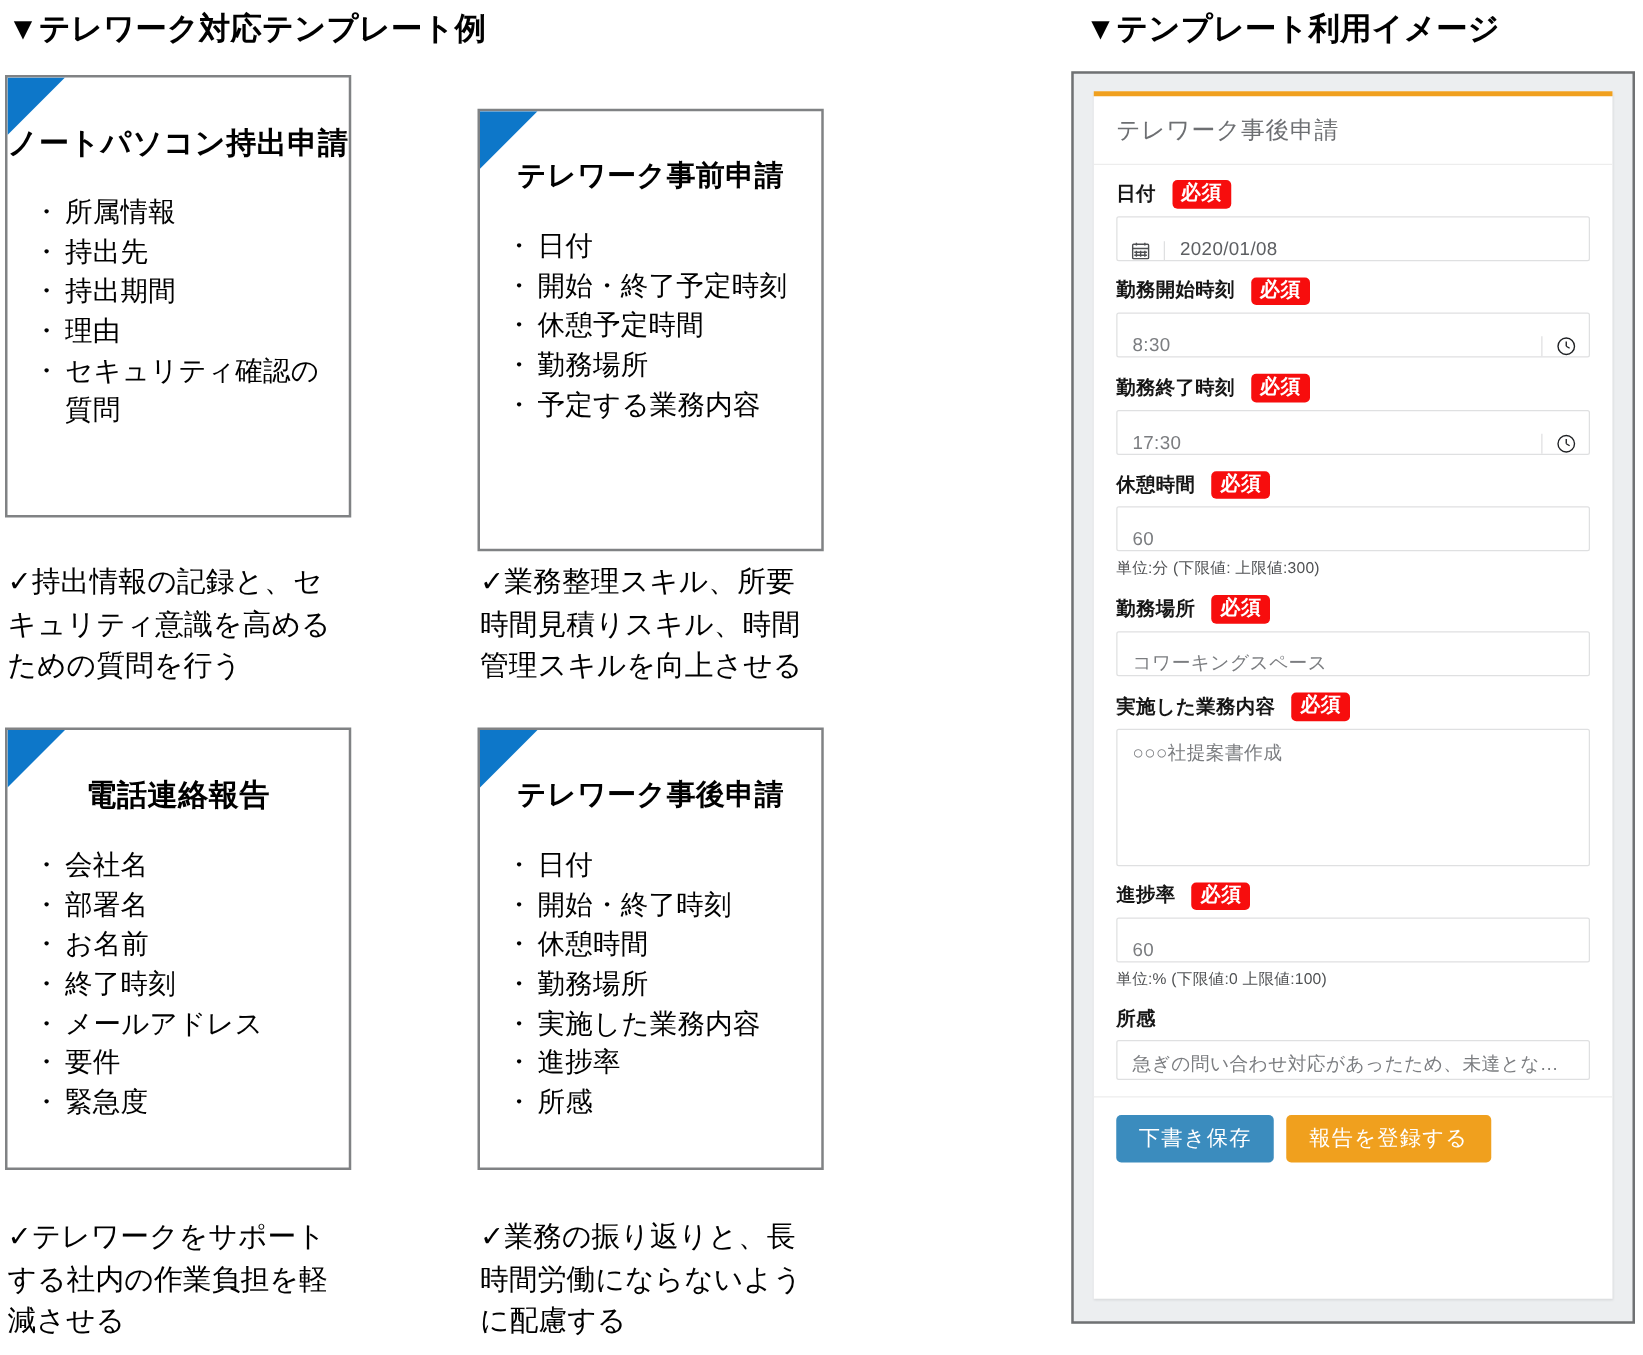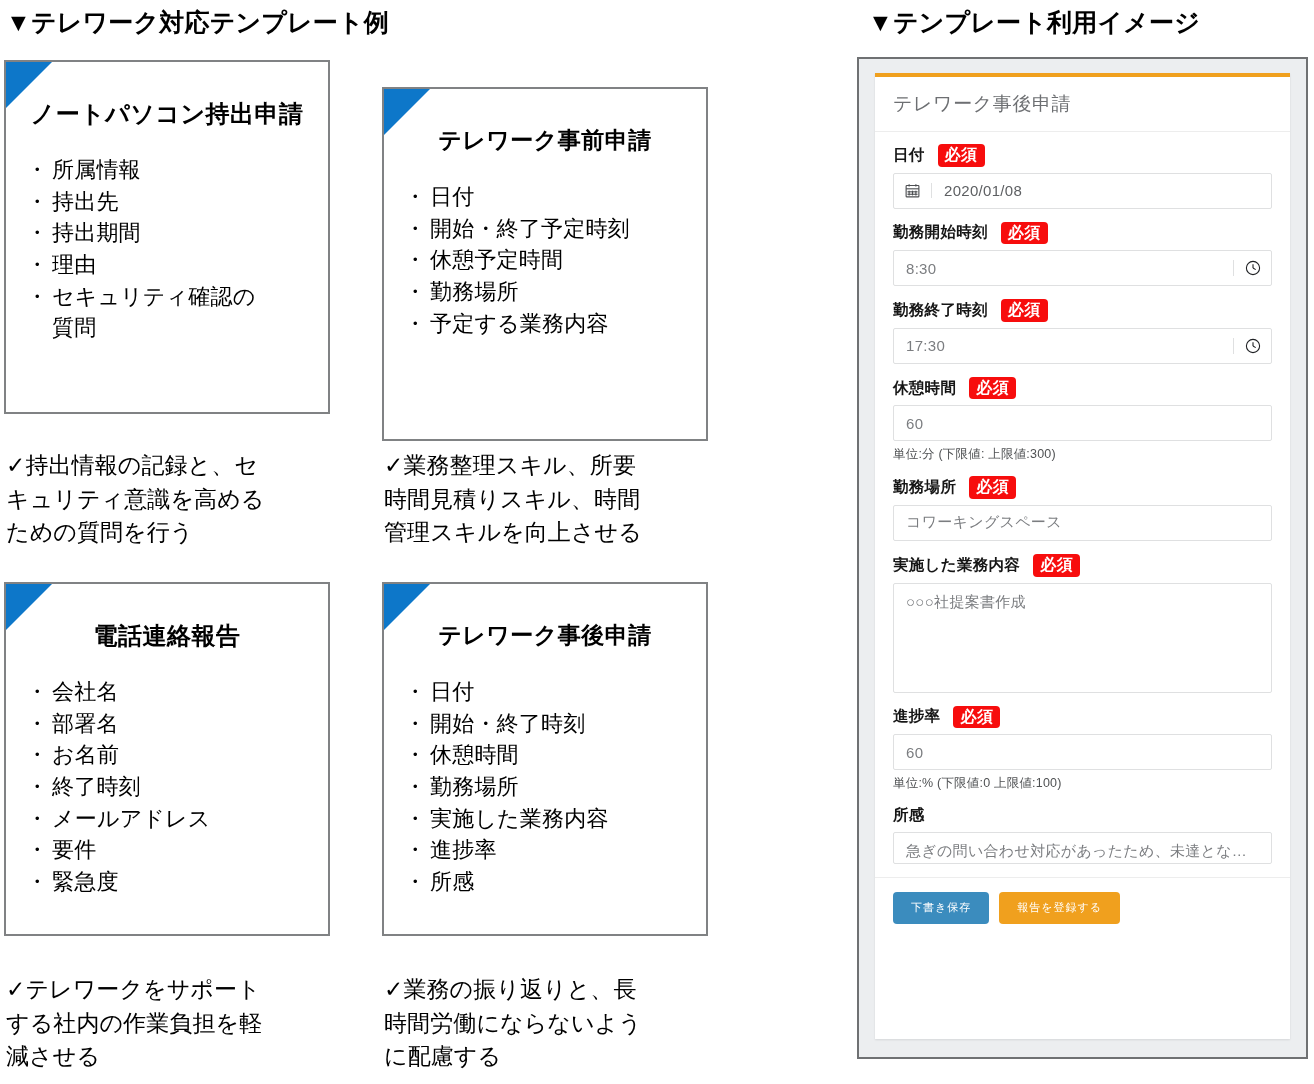--- a/index.html
+++ b/index.html
@@ -26,21 +26,21 @@
     font-weight: bold;
     letter-spacing: 0.2px;
     color: #000;
     white-space: nowrap;
   }
   #heading-left  { left: 6px;   top: 6px; }
   #heading-right { left: 868px; top: 6px; }
 
   .tmpl-card {
     position: absolute;
-    width: 326px;
+    width: 277px;
     height: 354px;
     background: #ffffff;
     border: 2px solid #808284;
     overflow: hidden;
   }
   .tmpl-card .corner-flag {
     position: absolute;
     left: 0; top: 0;
     width: 0; height: 0;
     border-top: 46px solid #0d77c9;
@@ -150,21 +150,21 @@
     font-size: 16px;
     font-weight: bold;
     letter-spacing: 0.5px;
     padding: 2px 7px 3px 7px;
     border-radius: 4px;
     line-height: 1.1;
   }
 
   .control {
     display: flex;
-    align-items: center;
+    align-items: flex-end;
     width: 100%;
     border: 1px solid #dfe0e1;
     background: #ffffff;
     height: 36px;
     border-radius: 2px;
   }
   .control .addon {
     width: 38px;
     flex: 0 0 38px;
     display: flex;
@@ -211,21 +211,21 @@
     margin-top: 10px;
     border-top: 1px solid #ededed;
     padding: 14px 18px 0 18px;
     display: flex;
     gap: 10px;
   }
   .btn {
     border: none;
     border-radius: 4px;
     color: #ffffff;
-    font-size: 11px;
+    font-size: 17px;
     letter-spacing: 1px;
     padding: 10px 18px 11px 18px;
     font-family: inherit;
     cursor: pointer;
     line-height: 1;
   }
   .btn-secondary { background: #3b8cbe; }
   .btn-primary   { background: #f0a01e; }
 
   svg { display: block; }

